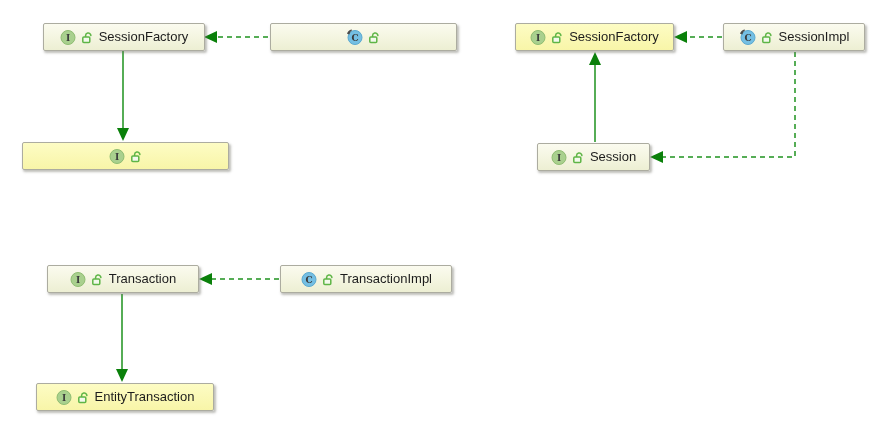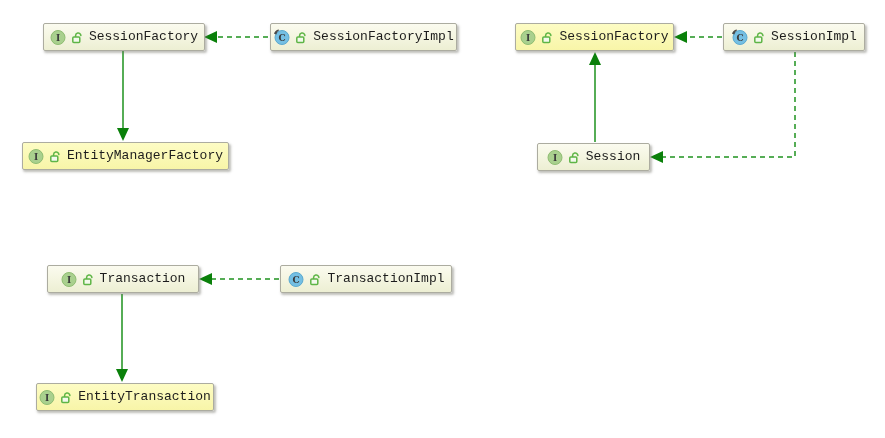--- a/index.html
+++ b/index.html
@@ -28,21 +28,21 @@
   .nicon{display:inline-flex;align-items:center;}
   .if-circle{fill:#a9d08e;stroke:#8fbd72;stroke-width:1;}
   .cl-circle{fill:#74bfe3;stroke:#5ba9cf;stroke-width:1;}
   .icon-letter{
     font-family:"DejaVu Serif", serif;font-weight:bold;font-size:9px;
     fill:#3a3a3a;text-anchor:middle;
   }
   .wedge{fill:#4b4b4b;}
   .lockstroke{stroke:#5eb546;stroke-width:1.5;fill:none;stroke-linecap:round;}
   .lockbody{fill:#f3f9ec;stroke:#5eb546;stroke-width:1.5;}
-  .nlabel{position:relative;top:-1px;font-family:Liberation Mono, monospace;}
+  .nlabel{position:relative;top:-1px;}
 </style>
 </head>
 <body>
 
 <div class="canvas" style="background: rgb(255, 255, 255);">
 
   <svg class="edges" width="885" height="438">
 
     <g>
       <line class="edge-line dashed" x1="268" y1="37" x2="216" y2="37"></line>
@@ -103,21 +103,20 @@
           <path class="wedge" d="M5.6 0.4 C3.2 1 1.6 2.4 1.0 4.8 L3.4 5.6 C3.9 3.6 4.6 2.2 6.2 1.2 Z"></path>
           <text class="icon-letter" x="9" y="11.7">C</text>
         </svg>
     </span>
     <span class="nicon">
       <svg width="13" height="13" viewBox="0 0 13 13">
           <path class="lockstroke" d="M4.6 6 L4.6 4.4 A2.6 2.6 0 0 1 9.5 3.4 L9.9 4.6"></path>
           <rect class="lockbody" x="1.8" y="6" width="7" height="5.4" rx="1"></rect>
         </svg>
     </span>
-    <span class="nlabel">SessionFactoryImpl</span>
   </div>
 
   <div class="node yellow" style="left:515px;top:23px;width:157px">
     <span class="nicon">
       <svg width="16" height="16" viewBox="0 0 16 16">
           <circle class="if-circle" cx="8" cy="8.5" r="7"></circle>
           <text class="icon-letter" x="8" y="11.7">I</text>
         </svg>
     </span>
     <span class="nicon">
@@ -152,21 +151,20 @@
           <circle class="if-circle" cx="8" cy="8.5" r="7"></circle>
           <text class="icon-letter" x="8" y="11.7">I</text>
         </svg>
     </span>
     <span class="nicon">
       <svg width="13" height="13" viewBox="0 0 13 13">
           <path class="lockstroke" d="M4.6 6 L4.6 4.4 A2.6 2.6 0 0 1 9.5 3.4 L9.9 4.6"></path>
           <rect class="lockbody" x="1.8" y="6" width="7" height="5.4" rx="1"></rect>
         </svg>
     </span>
-    <span class="nlabel">EntityManagerFactory</span>
   </div>
 
   <div class="node cream" style="left:537px;top:143px;width:111px">
     <span class="nicon">
       <svg width="16" height="16" viewBox="0 0 16 16">
           <circle class="if-circle" cx="8" cy="8.5" r="7"></circle>
           <text class="icon-letter" x="8" y="11.7">I</text>
         </svg>
     </span>
     <span class="nicon">

